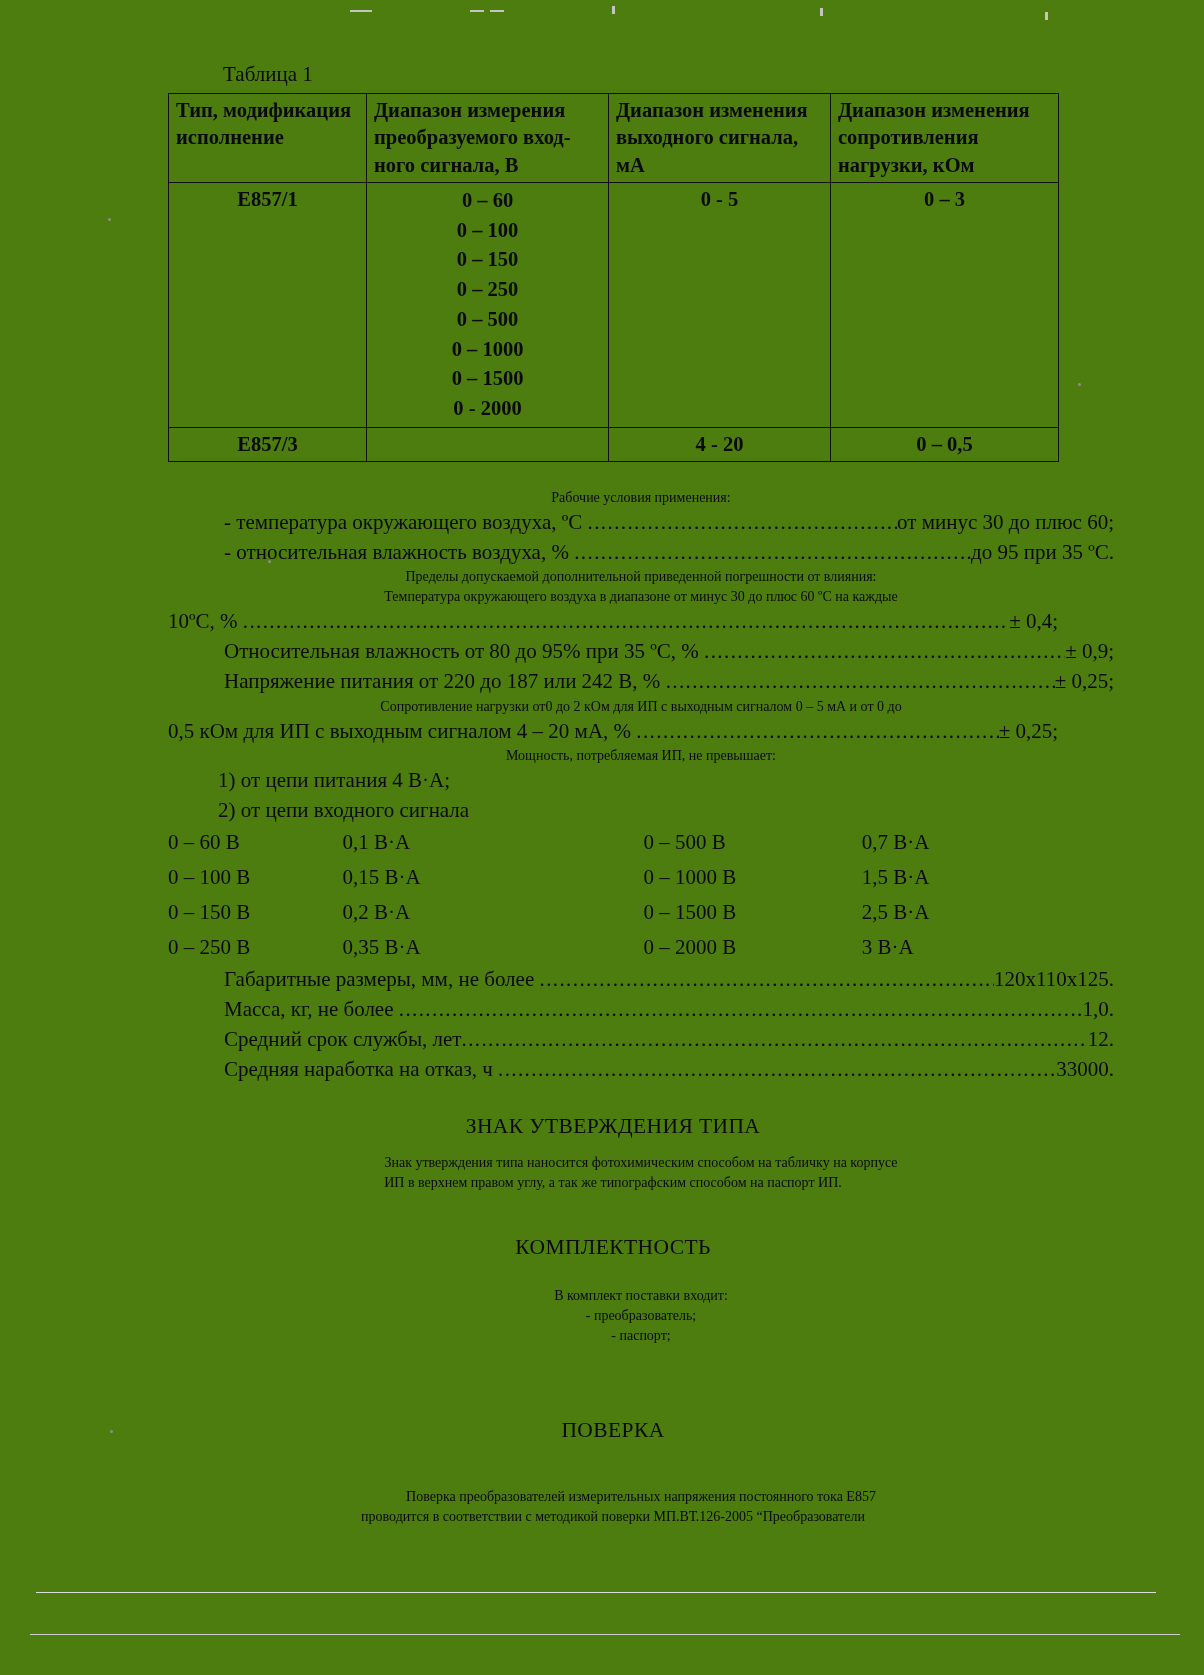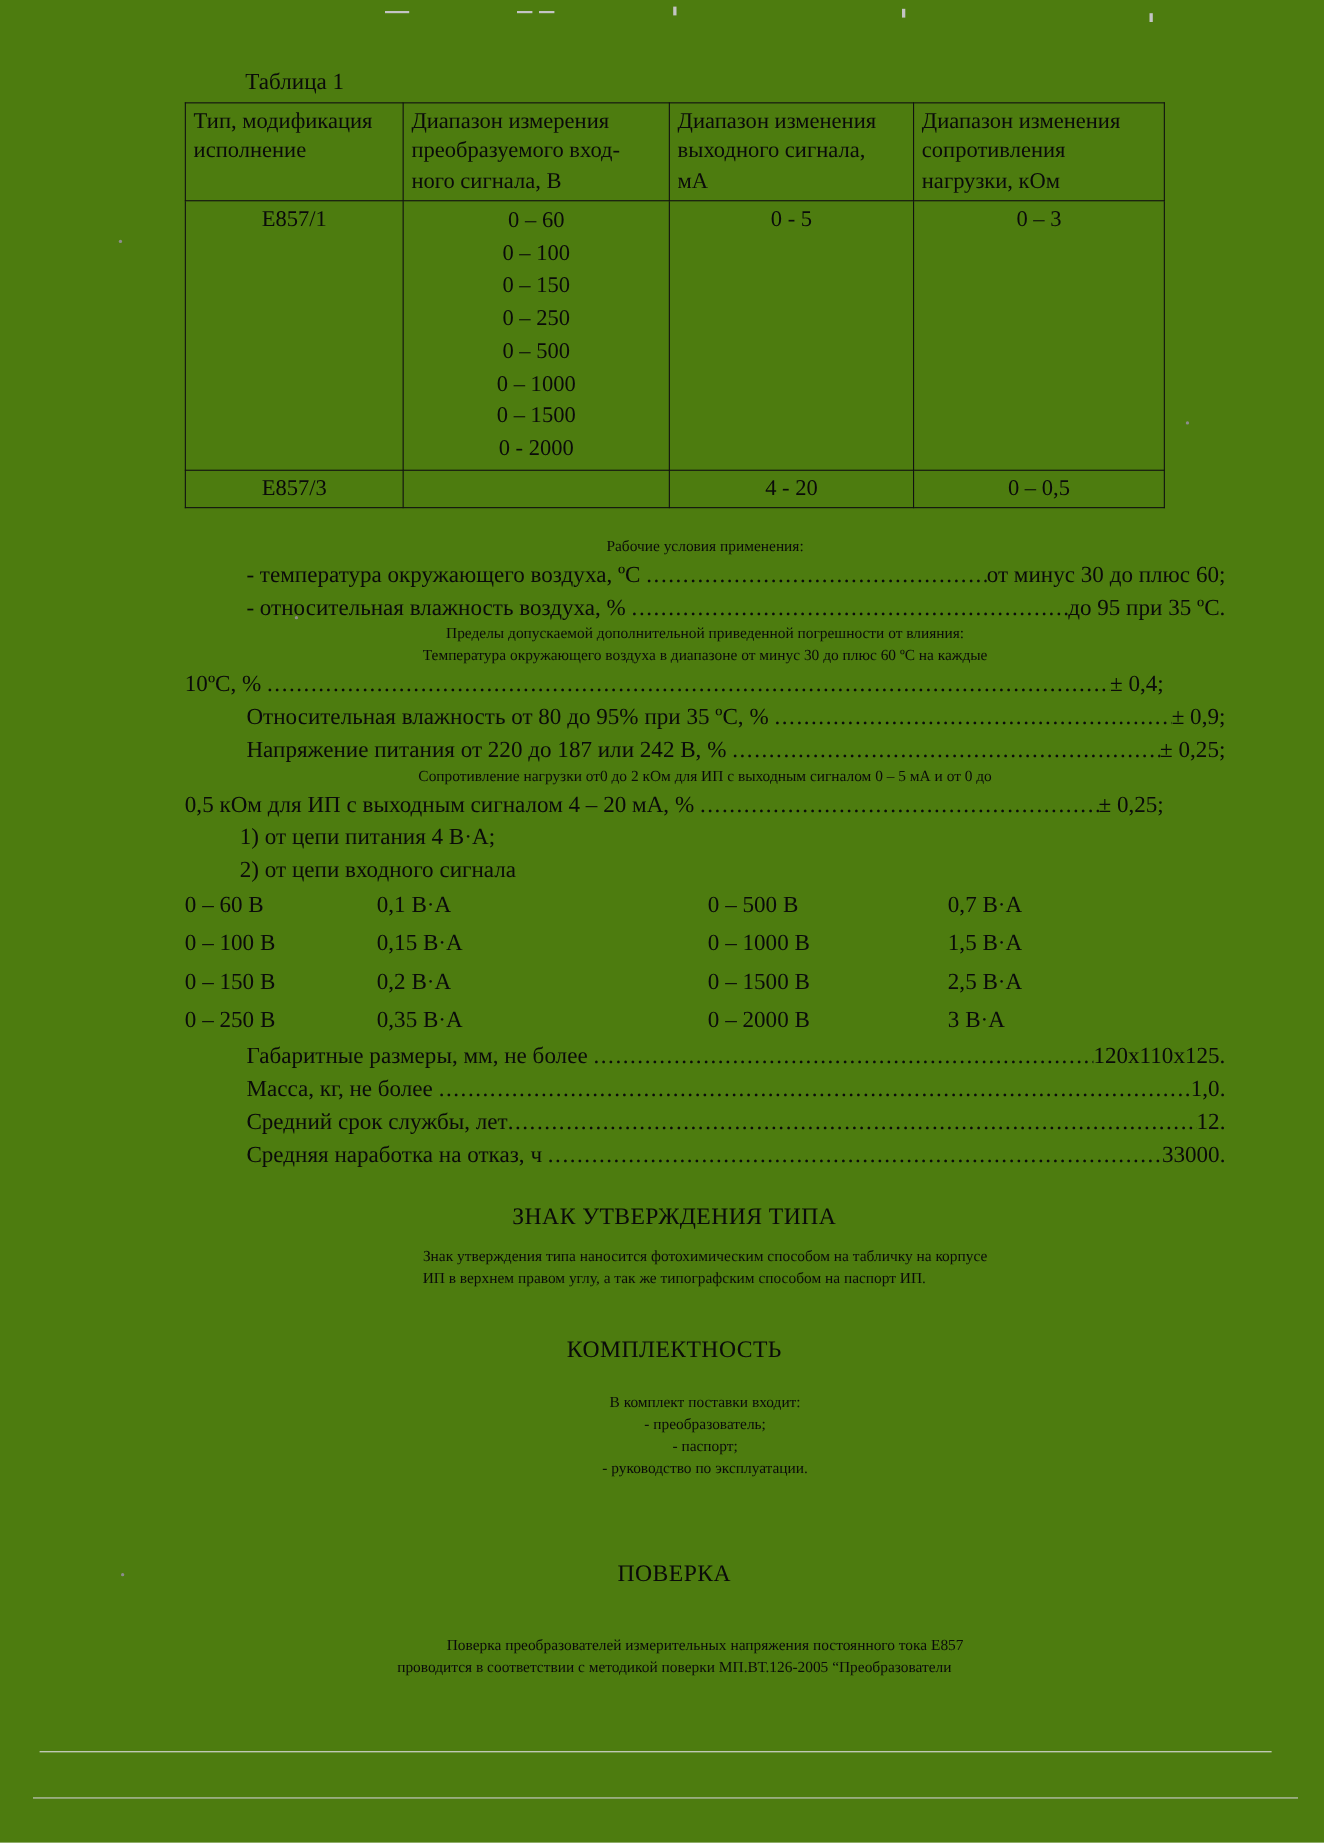--- a/index.html
+++ b/index.html
@@ -39,21 +39,21 @@
   table.spec {
     border-collapse: collapse;
     width: 890px;
     table-layout: fixed;
   }
   table.spec td, table.spec th {
     border: 1.6px solid #111;
     padding: 3px 7px;
     font-size: 20.5px;
     line-height: 1.33;
-    font-weight: normal;
+    font-weight: bold;
     vertical-align: top;
   }
   table.spec th {
     text-align: left;
   }
   col.c1 { width: 198px; }
   col.c2 { width: 242px; }
   col.c3 { width: 222px; }
   col.c4 { width: 228px; }
   td.center { text-align: center; vertical-align: middle; }
@@ -279,20 +279,21 @@
     </div>
 
     <p class="para block-indent">Сопротивление нагрузки от0 до 2 кОм для ИП с выходным сигналом 0 – 5 мА и от 0 до</p>
 
     <div class="leader">
       <span class="lt">0,5 кОм для ИП с выходным сигналом 4 – 20 мА, % </span>
       <span class="dots">................................................................................................................................................................</span>
       <span class="lv">± 0,25;</span>
     </div>
 
+    <p class="para block-indent">Мощность, потребляемая ИП, не превышает:</p>
     <ul class="numlist">
       <li>1)  от цепи питания 4 В·А;</li>
       <li>2)  от цепи входного сигнала</li>
     </ul>
 
     <table class="pw">
       <tbody>
         <tr>
           <td class="a">0 – 60 В</td>
           <td class="b">0,1 В·А</td>
@@ -344,21 +345,20 @@
     <h2 class="heading">ЗНАК УТВЕРЖДЕНИЯ ТИПА</h2>
     <div class="gap-s"></div>
     <p class="para para-indent">Знак утверждения типа наносится фотохимическим способом на табличку на корпусе</p>
     <p class="para">ИП в верхнем правом углу, а так же типографским способом на паспорт ИП.</p>
 
     <h2 class="heading k">КОМПЛЕКТНОСТЬ</h2>
     <div class="gap-m"></div>
     <p class="para block-indent">В комплект поставки входит:</p>
     <p class="para block-indent">- преобразователь;</p>
     <p class="para block-indent">- паспорт;</p>
-    <p class="para block-indent">- руководство по эксплуатации.</p>
 
     <h2 class="heading p">ПОВЕРКА</h2>
     <div class="gap-l"></div>
     <p class="para para-indent">Поверка преобразователей измерительных напряжения постоянного тока Е857</p>
     <p class="para">проводится в соответствии с методикой поверки МП.ВТ.126-2005 “Преобразователи</p>
 
   </div>
 </div>
 
 </body></html>

